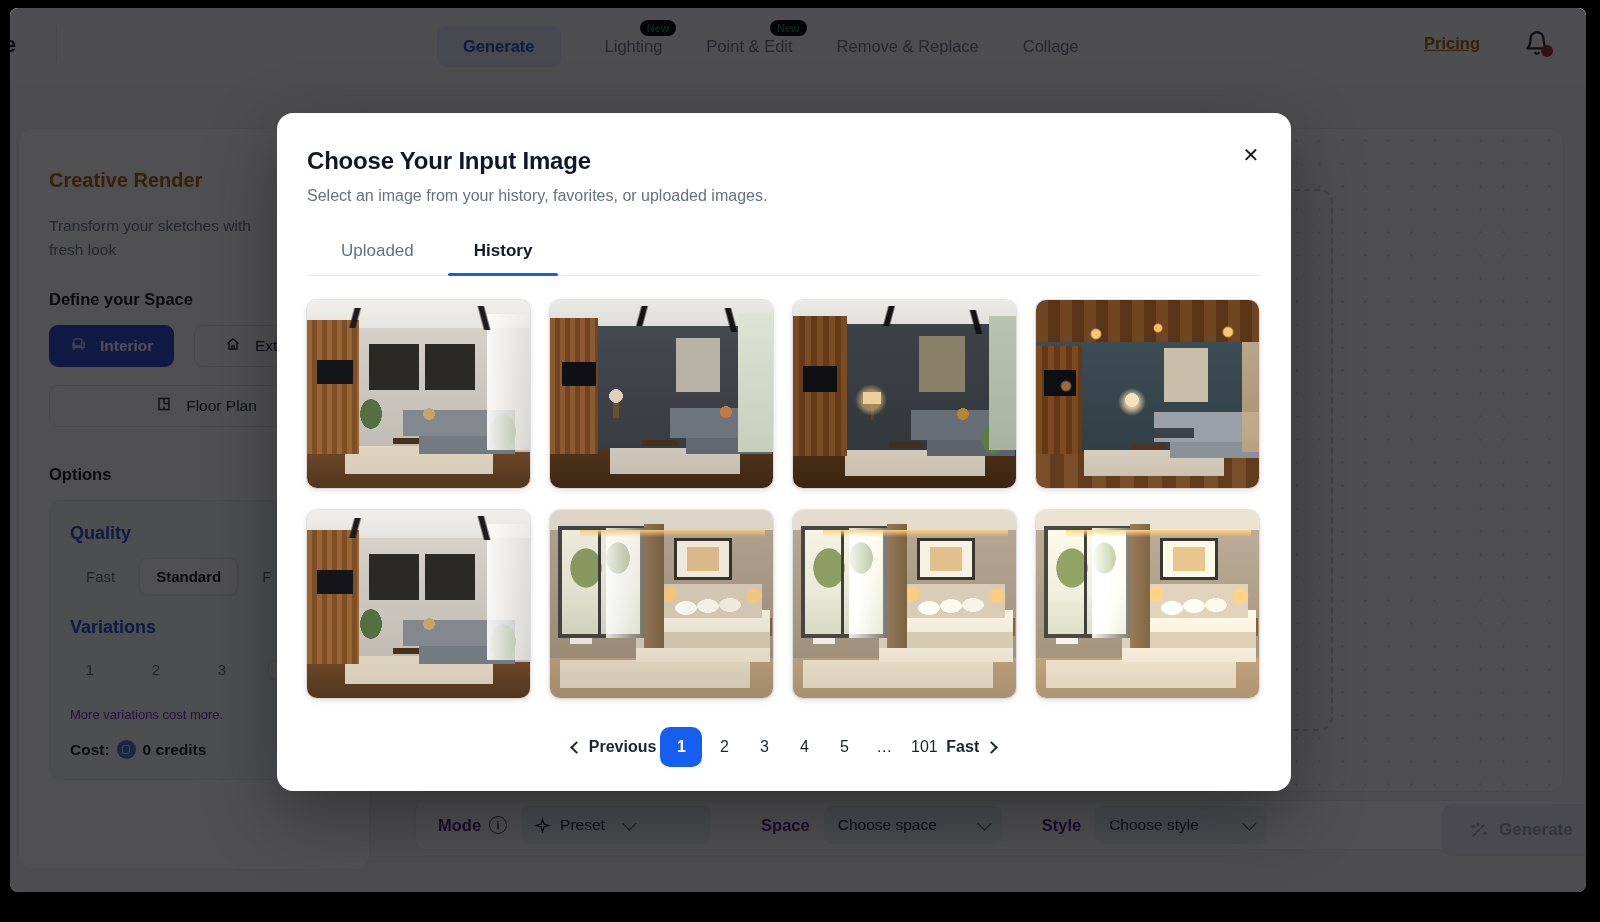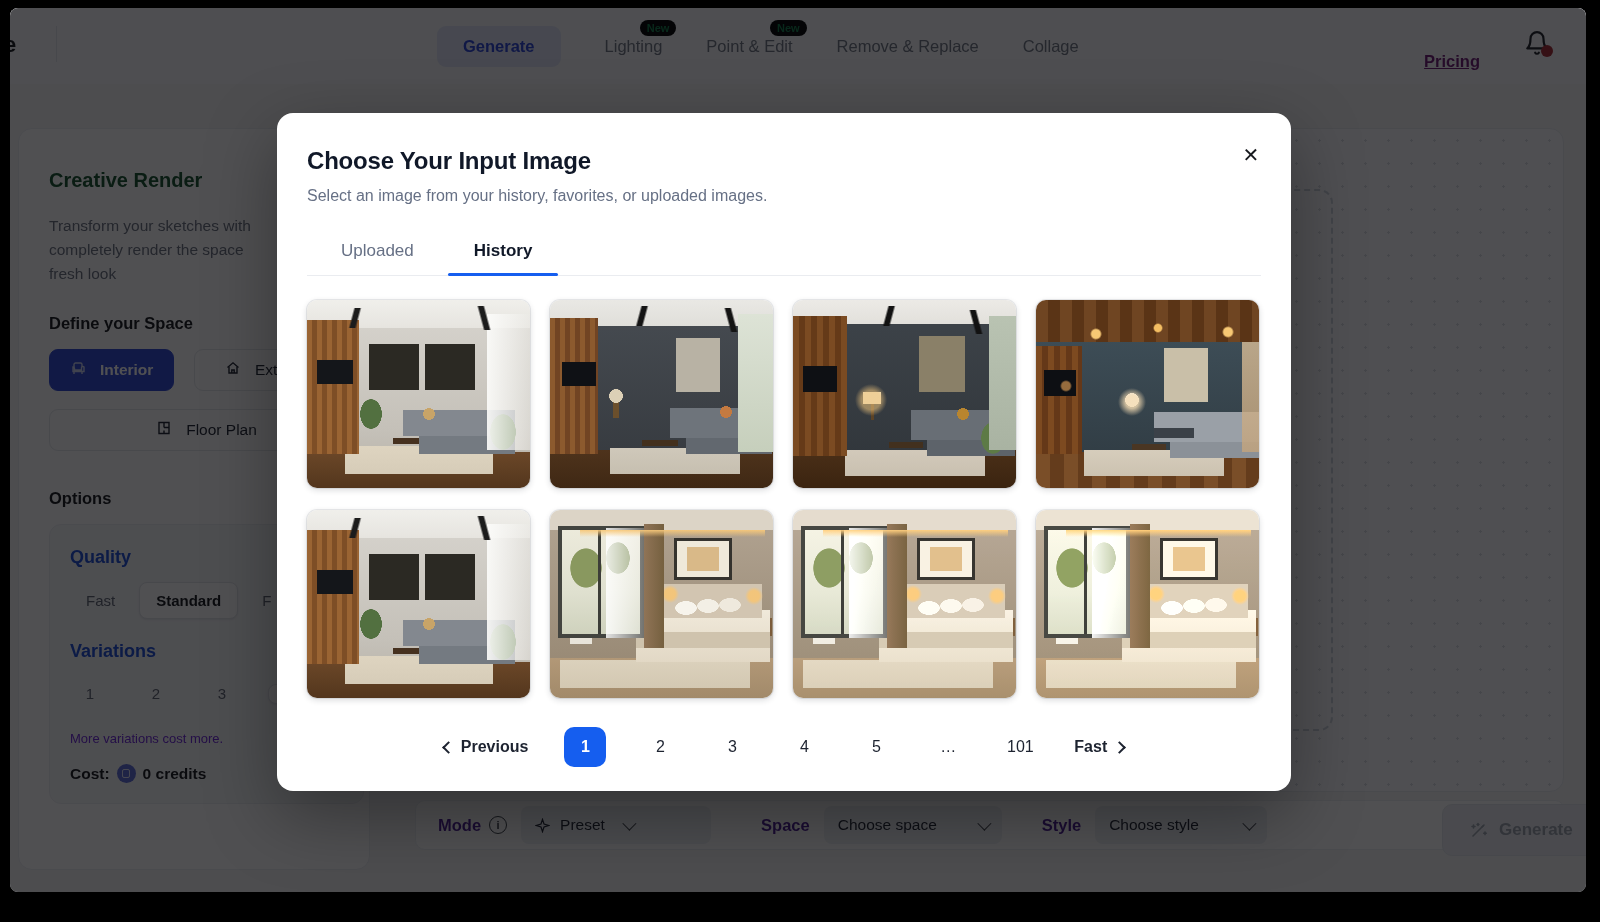--- a/index.html
+++ b/index.html
@@ -9,28 +9,28 @@
   .frame { position:absolute; left:10px; top:8px; right:14px; bottom:30px; background:#f3f4f6; border-radius:8px; overflow:hidden; }
 
   
   .topbar { position:absolute; left:0; top:0; width:100%; height:76px; background:#f7f8fa; }
   .logo { position:absolute; left:-6px; top:24px; font-size:22px; font-weight:800; color:#16181d; }
   .logo-divider { position:absolute; left:46px; top:18px; width:1px; height:36px; background:#e2e4e9; }
   .nav { position:absolute; left:427px; top:16px; display:flex; align-items:center; gap:44px; height:44px; }
   .nav-item { position:relative; font-size:16.5px; color:#6f7683; cursor:pointer; white-space:nowrap; }
   .nav-item.active { background:#dfe5f8; color:#2b45d6; font-weight:700; padding:11px 26px; border-radius:9px; }
   .nav-badge { position:absolute; top:-17px; right:-14px; background:#000000; color:#0f7a46; font-size:11px; font-weight:700; padding:2px 7px; border-radius:8px; }
-  .pricing { position:absolute; right:106px; top:44px; font-size:16.5px; font-weight:700; color:#701a75; text-decoration:underline; cursor:pointer; }
+  .pricing { position:absolute; right:106px; top:26px; font-size:16.5px; font-weight:700; color:#a16207; text-decoration:underline; cursor:pointer; }
   .bell { position:absolute; right:36px; top:22px; width:26px; height:26px; cursor:pointer; }
   .bell svg { width:26px; height:26px; }
   .bell-dot { position:absolute; right:-3px; bottom:-1px; width:12px; height:12px; border-radius:50%; background:#a62a32; }
 
   
   .sidebar { position:absolute; left:8px; top:120px; width:352px; bottom:22px; background:#ffffff; border:1px solid #ebedf1; border-radius:14px; padding:40px 30px; }
-  .sb-title { font-size:20px; font-weight:800; color:#14532d; margin-bottom:22px; }
+  .sb-title { font-size:20px; font-weight:800; color:#a16207; margin-bottom:22px; }
   .sb-desc { font-size:15.5px; line-height:24px; color:#6b7280; margin-bottom:28px; white-space:nowrap; }
   .sb-h { font-size:16.5px; font-weight:700; color:#16181d; margin-bottom:16px; }
   .space-row { display:flex; gap:20px; margin-bottom:18px; }
   .btn { display:flex; align-items:center; justify-content:center; gap:14px; height:42px; border-radius:9px; font-size:15.5px; cursor:pointer; border:1px solid #e4e7ec; background:#fff; color:#1d2330; }
   .btn svg { width:16px; height:16px; }
   .btn-interior { width:130px; background:#2c47d4; border-color:#2c47d4; color:#fff; font-weight:600; }
   .btn-exterior { width:150px; }
   .btn-floorplan { width:315px; margin-bottom:38px; }
   .sb-options-card { width:315px; background:#f6f7f9; border:1px solid #eceef2; border-radius:12px; padding:22px 20px 20px; }
   .opt-h { font-size:18px; font-weight:700; color:#1d4ed8; margin-bottom:14px; }
@@ -69,21 +69,21 @@
   .modal-title { font-size:24px; font-weight:800; color:#101828; letter-spacing:-0.2px; }
   .modal-sub { font-size:16px; color:#667085; margin-top:12px; }
   .tabs { display:flex; margin-top:24px; border-bottom:1px solid #eaecf0; padding-left:4px; }
   .tab { padding:12px 30px 14px; font-size:17px; color:#667085; cursor:pointer; position:relative; }
   .tab.active { color:#101828; font-weight:700; }
   .tab.active::after { content:""; position:absolute; left:4px; right:4px; bottom:-1px; height:3px; background:#155eef; border-radius:2px; }
 
   .grid { margin-top:24px; display:grid; grid-template-columns:repeat(4,223px); gap:22px 20px; }
   .thumb { width:223px; height:188px; border-radius:10px; cursor:pointer; box-shadow:0 0 0 1px rgba(16,24,40,.08), 0 2px 6px rgba(16,24,40,.16); background-color:#b9b4ac; }
 
-  .pagination { position:absolute; left:0; right:0; bottom:24px; display:flex; align-items:center; justify-content:center; gap:36px;text-align:right; }
+  .pagination { position:absolute; left:0; right:0; bottom:24px; display:flex; align-items:center; justify-content:center; gap:4px;text-align:right; }
   .page-nav { display:flex; align-items:center; gap:8px; font-size:16px; font-weight:600; color:#1d2330; cursor:pointer; }
   .pchev { width:9px; height:9px; border-left:2px solid #1d2330; border-bottom:2px solid #1d2330; }
   .pchev.left { transform:rotate(45deg); }
   .pchev.right { transform:rotate(225deg); }
   .page { min-width:36px; height:40px; display:flex; align-items:center; justify-content:center; font-size:16px; color:#1d2330; cursor:pointer; border-radius:10px; }
   .page.active { width:42px; background:#155eef; color:#fff; font-weight:600; }
 
   
   [data-variant="living-light"] { background:
     linear-gradient(105deg,transparent 44%,#1c1c1c 47%,#1c1c1c 53%,transparent 56%) 16px 8px/64px 20px no-repeat,
@@ -237,21 +237,20 @@
           <path d="M13.7 21a2 2 0 0 1-3.4 0"></path>
         </svg>
       <span class="bell-dot"></span>
     </div>
   </div>
 
   <div class="sidebar">
     <div class="sb-title">Creative Render</div>
     <div class="sb-desc">
       <div>Transform your sketches with</div>
-      <div>completely render the space</div>
       <div>fresh look</div>
     </div>
     <div class="sb-h">Define your Space</div>
     <div class="space-row">
       <div class="btn btn-interior">
         <span><svg viewBox="0 0 16 16" fill="none" stroke="#c9d2f2" stroke-width="1.4">
               <path d="M4 7V4.5A1.5 1.5 0 0 1 5.5 3h5A1.5 1.5 0 0 1 12 4.5V7"></path>
               <path d="M3 7a1.5 1.5 0 0 1 1.5 1.5V10h7V8.5A1.5 1.5 0 0 1 14 7v4.5H3z"></path>
               <path d="M4 11.5V14M12 11.5V14"></path>
             </svg></span>

